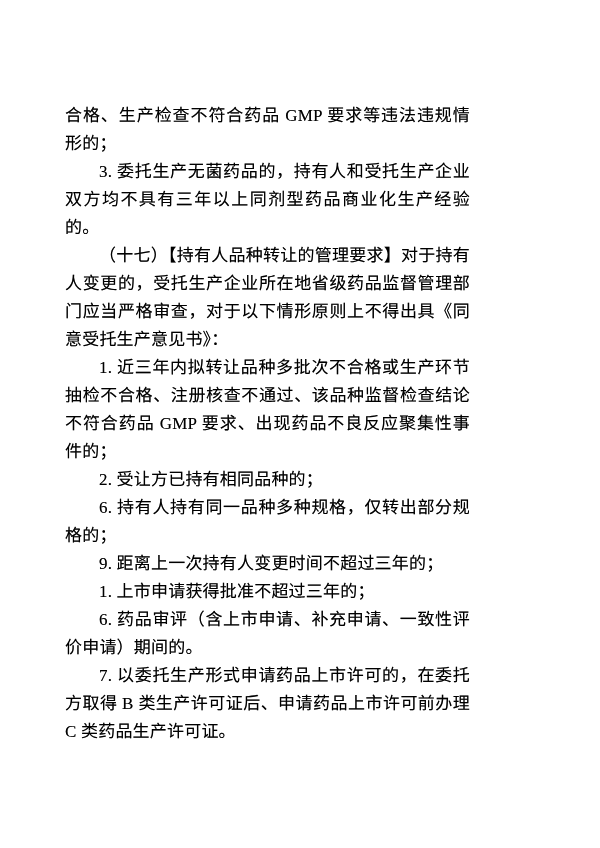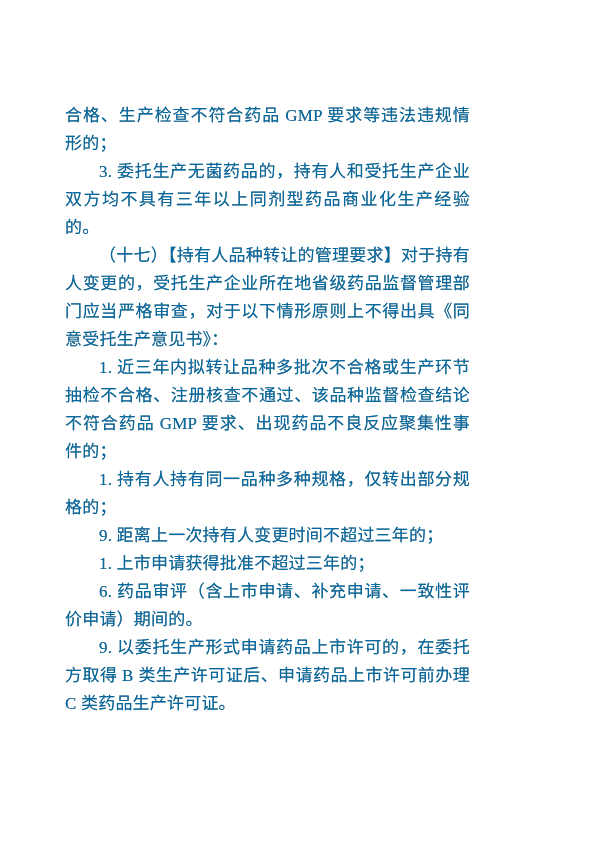--- a/index.html
+++ b/index.html
@@ -12,21 +12,21 @@
     height: 848px;
     background: #ffffff;
     overflow: hidden;
     font-family: "Liberation Serif", "DejaVu Serif", serif;
   }
   .page {
     width: 536px;
     height: 848px;
     padding: 102px 66px 0 65px;
     background: #ffffff;
-    color: #0369a1;
+    color: #000000;
   }
   .para {
     margin: 0;
     font-size: 17px;
     line-height: 28px;
     text-align: justify;
     letter-spacing: 0.2px;
     
     text-shadow: 0 0 0.6px rgba(40, 40, 40, 0.55);
   }
@@ -35,18 +35,19 @@
   }
 </style>
 </head>
 <body>
 
 <div class="page">
   <p class="para">合格、生产检查不符合药品 GMP 要求等违法违规情形的；</p>
   <p class="para indent">3. 委托生产无菌药品的，持有人和受托生产企业双方均不具有三年以上同剂型药品商业化生产经验的。</p>
   <p class="para indent">（十七）【持有人品种转让的管理要求】对于持有人变更的，受托生产企业所在地省级药品监督管理部门应当严格审查，对于以下情形原则上不得出具《同意受托生产意见书》：</p>
   <p class="para indent">1. 近三年内拟转让品种多批次不合格或生产环节抽检不合格、注册核查不通过、该品种监督检查结论不符合药品 GMP 要求、出现药品不良反应聚集性事件的；</p>
-  <p class="para indent">1. 持有人持有同一品种多种规格，仅转出部分规格的；</p>
+  <p class="para indent">2. 受让方已持有相同品种的；</p>
+  <p class="para indent">6. 持有人持有同一品种多种规格，仅转出部分规格的；</p>
   <p class="para indent">9. 距离上一次持有人变更时间不超过三年的；</p>
   <p class="para indent">1. 上市申请获得批准不超过三年的；</p>
   <p class="para indent">6. 药品审评（含上市申请、补充申请、一致性评价申请）期间的。</p>
-  <p class="para indent">9. 以委托生产形式申请药品上市许可的，在委托方取得 B 类生产许可证后、申请药品上市许可前办理 C 类药品生产许可证。</p>
+  <p class="para indent">7. 以委托生产形式申请药品上市许可的，在委托方取得 B 类生产许可证后、申请药品上市许可前办理 C 类药品生产许可证。</p>
 </div>
 
 </body></html>

